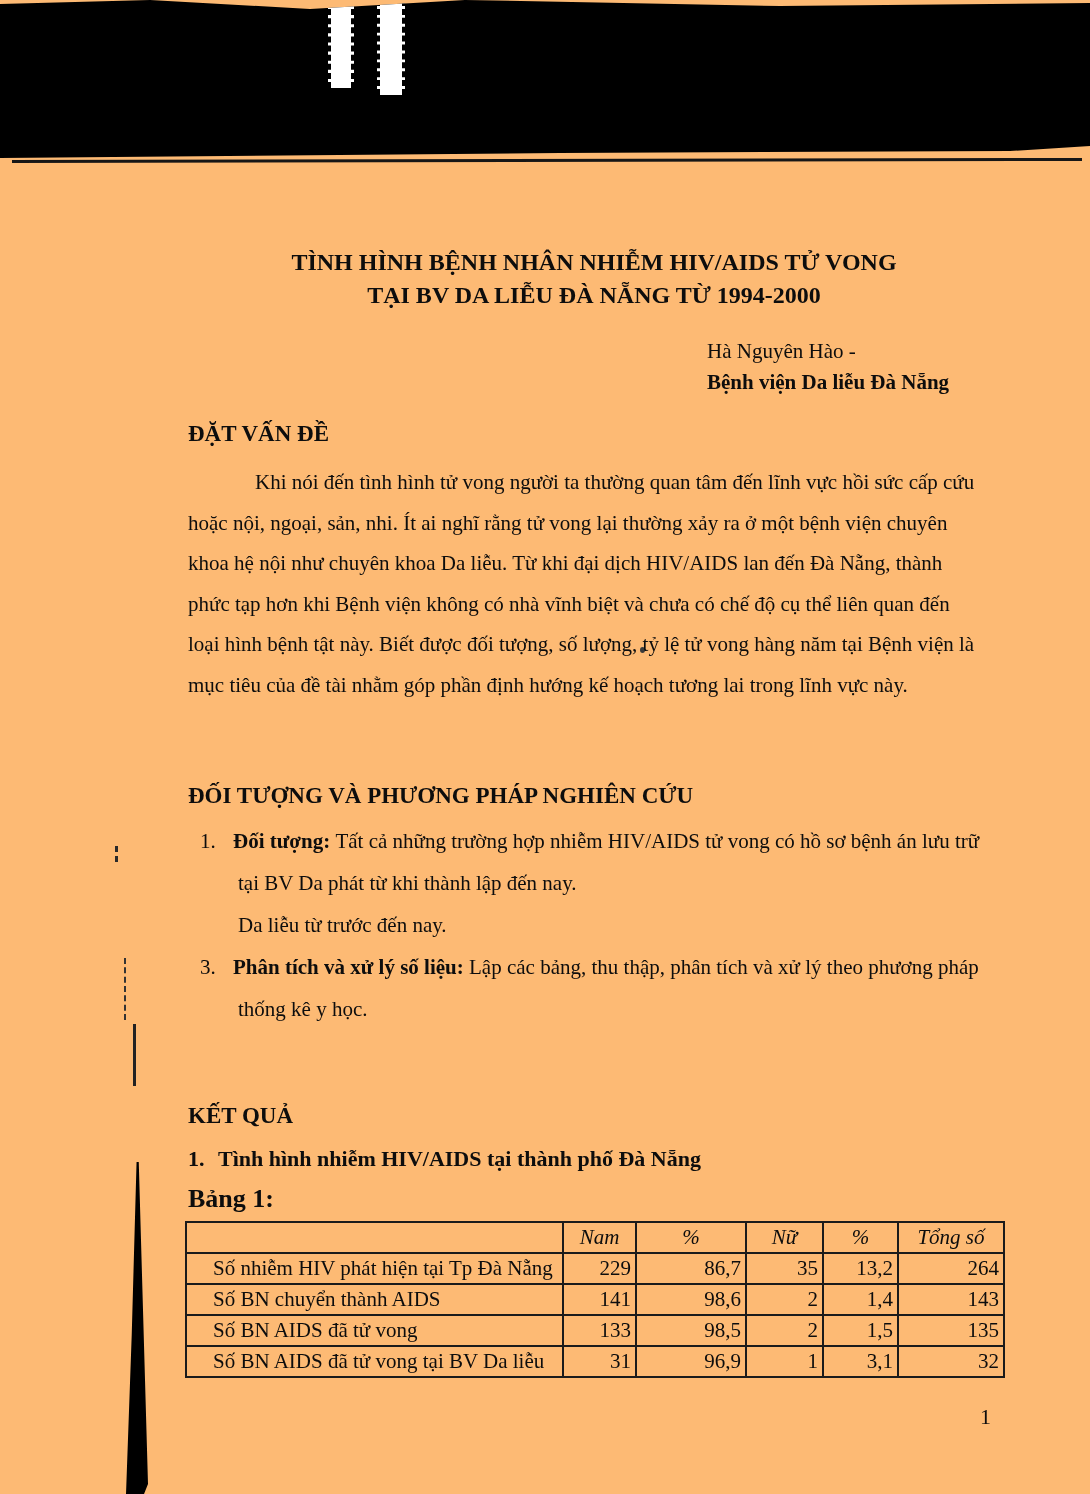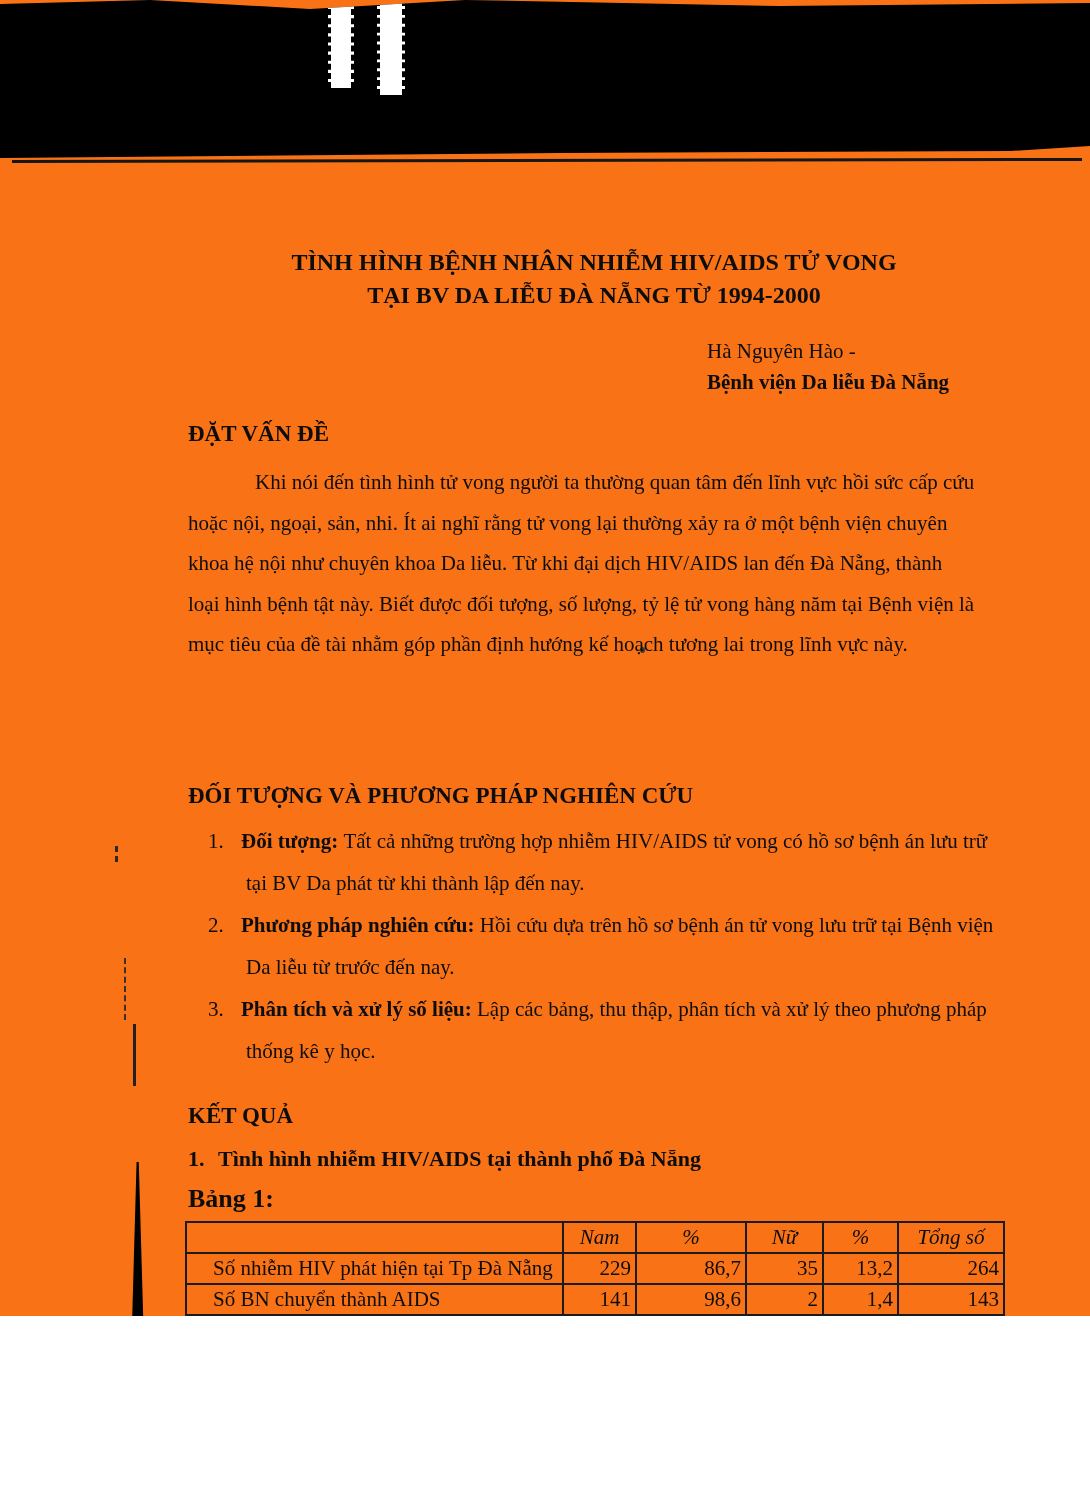--- a/index.html
+++ b/index.html
@@ -1,19 +1,19 @@
 <!DOCTYPE html>
 <html><head>
 <meta charset="utf-8">
 <style>
   * { margin:0; padding:0; box-sizing:border-box; }
   body { background:#ffffff; font-family:"Liberation Serif", serif; }
   .page {
-    position:relative; width:1090px; height:1316px;
-    background:#f97316; color:#0d0d0d; overflow:hidden;
+    position:relative; width:1090px; height:1494px;
+    background:#fdba74; color:#0d0d0d; overflow:hidden;
   }
 
   
   .band {
     position:absolute; left:0; top:0; width:1090px; height:158px; background:#000;
     clip-path: polygon(0px 4px, 150px 0px, 310px 9px, 465px 0px, 780px 6px, 1090px 3px,
                        1090px 146px, 1010px 151px, 560px 153px, 0px 158px);
   }
   .band .stripe {
     position:absolute; top:0; background:#fff;
@@ -45,21 +45,21 @@
 
   .section-heading { position:absolute; left:188px; font-weight:bold; font-size:23px; white-space:nowrap; }
   .h-intro   { top:421px; }
   .h-methods { top:783px; }
   .h-results { top:1103px; }
 
   .intro-paragraph { position:absolute; left:188px; top:462px; width:810px; font-size:21px; }
   .pline { height:40.5px; line-height:40.5px; white-space:nowrap; }
   .pline.indent { padding-left:67px; }
 
-  .methods-list { position:absolute; left:204px; top:820px; width:810px; font-size:21px; }
+  .methods-list { position:absolute; left:196px; top:820px; width:810px; font-size:21px; }
   .mline { height:42px; line-height:42px; white-space:nowrap; }
   .mnum { display:inline-block; width:37px; padding-left:4px; }
   .mlead { font-weight:bold; }
   .mrest { padding-left:42px; }
 
   .results-subheading { position:absolute; left:188px; top:1146px; font-size:22px; font-weight:bold; white-space:nowrap; }
   .sub-num { display:inline-block; width:30px; }
   .table-caption { position:absolute; left:188px; top:1184px; font-size:26px; font-weight:bold; }
 
   table.data-table {
@@ -98,29 +98,29 @@
   <div class="author-block">
     <div class="author-line1">Hà Nguyên Hào -</div>
     <div class="author-line2">Bệnh viện Da liễu Đà Nẵng</div>
   </div>
 
   <div class="section-heading h-intro">ĐẶT VẤN ĐỀ</div>
   <div class="intro-paragraph">
       <div class="pline indent">Khi nói đến tình hình tử vong người ta thường quan tâm đến lĩnh vực hồi sức cấp cứu</div>
       <div class="pline">hoặc nội, ngoại, sản, nhi. Ít ai nghĩ rằng tử vong lại thường xảy ra ở một bệnh viện chuyên</div>
       <div class="pline">khoa hệ nội như chuyên khoa Da liễu. Từ khi đại dịch HIV/AIDS lan đến Đà Nẵng, thành</div>
+      <div class="pline">phức tạp hơn khi Bệnh viện không có nhà vĩnh biệt và chưa có chế độ cụ thể liên quan đến</div>
       <div class="pline">loại hình bệnh tật này. Biết được đối tượng, số lượng, tỷ lệ tử vong hàng năm tại Bệnh viện là</div>
       <div class="pline">mục tiêu của đề tài nhằm góp phần định hướng kế hoạch tương lai trong lĩnh vực này.</div>
     </div>
 
   <div class="section-heading h-methods">ĐỐI TƯỢNG VÀ PHƯƠNG PHÁP NGHIÊN CỨU</div>
   <div class="methods-list">
       <div class="mline mfirst"><span class="mnum">1.</span><span class="mlead">Đối tượng: </span><span>Tất cả những trường hợp nhiễm HIV/AIDS tử vong có hồ sơ bệnh án lưu trữ</span></div>
       <div class="mline mrest">tại BV Da phát từ khi thành lập đến nay.</div>
-      <div class="mline mfirst"><span class="mnum">2.</span><span class="mlead">Phương pháp nghiên cứu: </span><span>Hồi cứu dựa trên hồ sơ bệnh án tử vong lưu trữ tại Bệnh viện</span></div>
       <div class="mline mrest">Da liễu từ trước đến nay.</div>
       <div class="mline mfirst"><span class="mnum">3.</span><span class="mlead">Phân tích và xử lý số liệu: </span><span>Lập các bảng, thu thập, phân tích và xử lý theo phương pháp</span></div>
       <div class="mline mrest">thống kê y học.</div>
     </div>
 
   <div class="section-heading h-results">KẾT QUẢ</div>
   <div class="results-subheading">
     <span class="sub-num">1.</span><span class="sub-text">Tình hình nhiễm HIV/AIDS tại thành phố Đà Nẵng</span>
   </div>
   <div class="table-caption">Bảng 1:</div>
@@ -155,20 +155,28 @@
         </tr>
         <tr>
           <td class="lbl">Số BN chuyển thành AIDS</td>
           <td class="val">141</td>
           <td class="val">98,6</td>
           <td class="val">2</td>
           <td class="val">1,4</td>
           <td class="val">143</td>
         </tr>
         <tr>
+          <td class="lbl">Số BN AIDS đã tử vong</td>
+          <td class="val">133</td>
+          <td class="val">98,5</td>
+          <td class="val">2</td>
+          <td class="val">1,5</td>
+          <td class="val">135</td>
+        </tr>
+        <tr>
           <td class="lbl">Số BN AIDS đã tử vong tại BV Da liễu</td>
           <td class="val">31</td>
           <td class="val">96,9</td>
           <td class="val">1</td>
           <td class="val">3,1</td>
           <td class="val">32</td>
         </tr>
       </tbody>
   </table>
 

